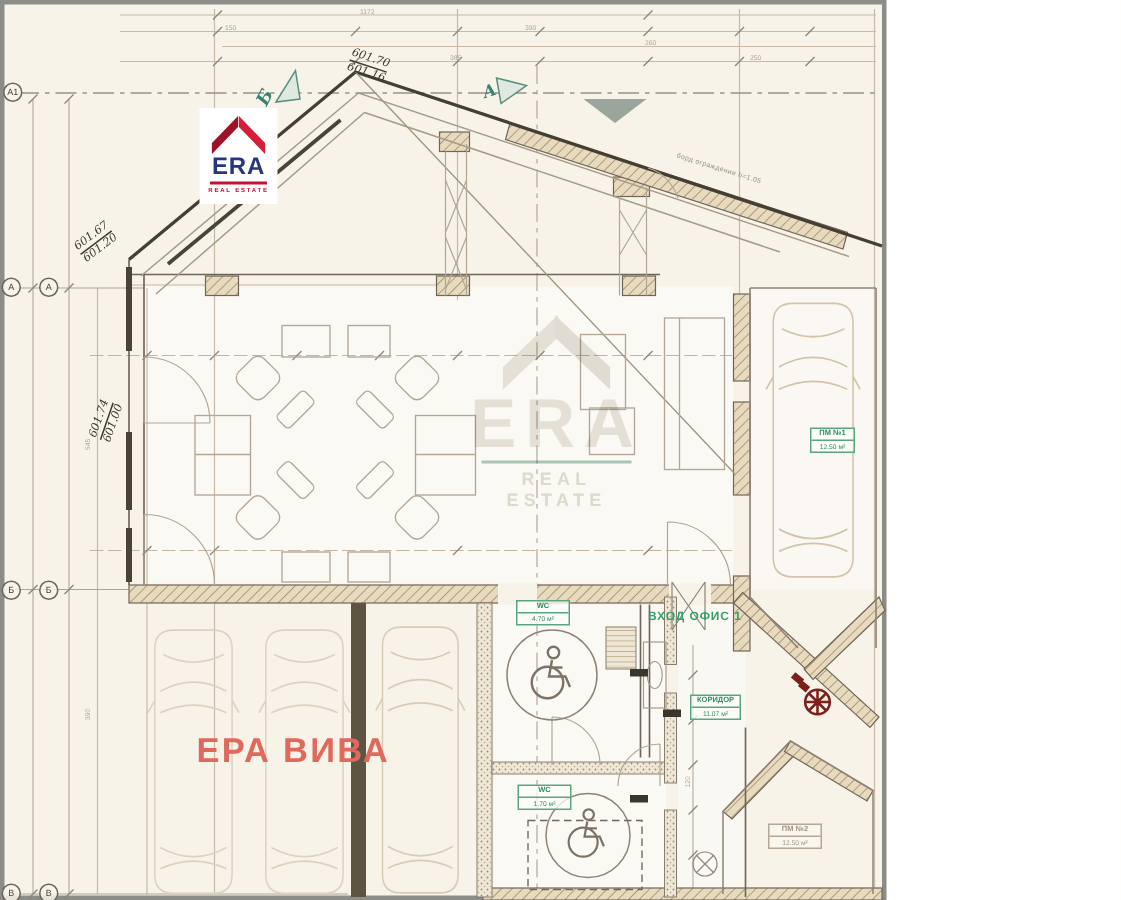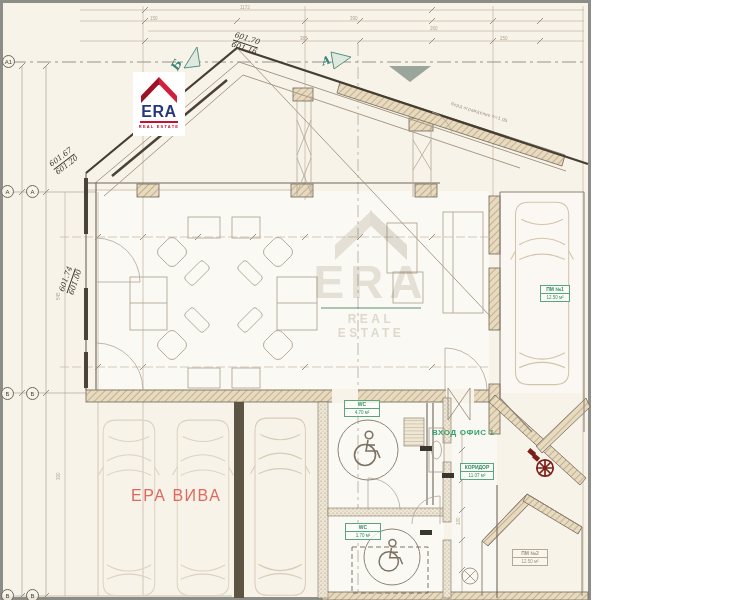--- a/index.html
+++ b/index.html
@@ -22,23 +22,23 @@
   
   .glabel{position:absolute;border:1px solid #5aa57e;background:rgba(252,252,248,.78);
     text-align:center;box-sizing:border-box;}
   .glabel .t{font-size:5px;font-weight:bold;color:#2f8f5f;border-bottom:1px solid #5aa57e;line-height:7px;}
   .glabel .a{font-size:4.5px;color:#2f8f5f;line-height:7px;}
   .glabel.gray{border-color:#b3a795;background:rgba(250,248,242,.6);}
   .glabel.gray .t{color:#a39682;border-color:#b3a795;}
   .glabel.gray .a{color:#a39682;}
   .dimnum{position:absolute;font-size:4.5px;color:#b5a590;transform-origin:0 0;white-space:nowrap;}
   
-  #entrance-label{position:absolute;left:432px;top:428px;font-size:8px;font-weight:bold;
+  #entrance-label{position:absolute;left:432px;top:406px;font-size:8px;font-weight:bold;
     color:#35a06a;letter-spacing:.6px;white-space:nowrap;}
-  #project-title{position:absolute;left:131px;top:487px;font-size:16px;font-weight:normal;
+  #project-title{position:absolute;left:131px;top:487px;font-size:23px;font-weight:bold;
     color:#e0695e;letter-spacing:1.5px;white-space:nowrap;}
   
   #era-logo{position:absolute;left:133px;top:72px;width:52px;height:64px;background:#ffffff;
     text-align:center;box-sizing:border-box;padding-top:5px;}
   #era-logo .chev{position:relative;width:36px;height:26px;margin:0 auto;}
   #era-logo .chev .wl{position:absolute;left:0;top:0;width:18px;height:26px;background:#9d1325;
     clip-path:polygon(0 72%,100% 0,100% 28%,0 100%);}
   #era-logo .chev .wr{position:absolute;right:0;top:0;width:18px;height:26px;background:#d2203a;
     clip-path:polygon(0 0,100% 72%,100% 100%,0 28%);}
   #era-logo .word{font-size:16px;font-weight:bold;color:#26367f;letter-spacing:.5px;line-height:18px;}

